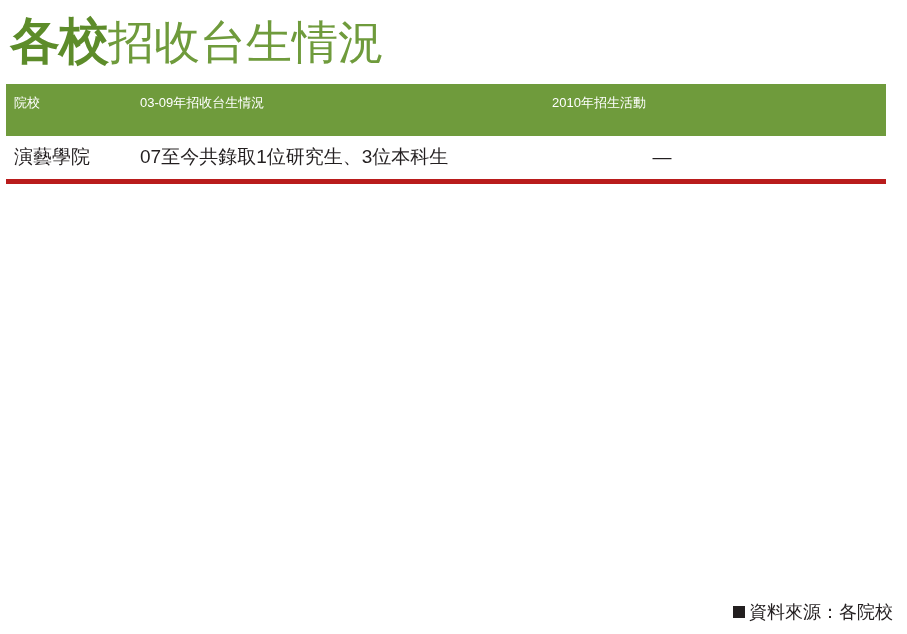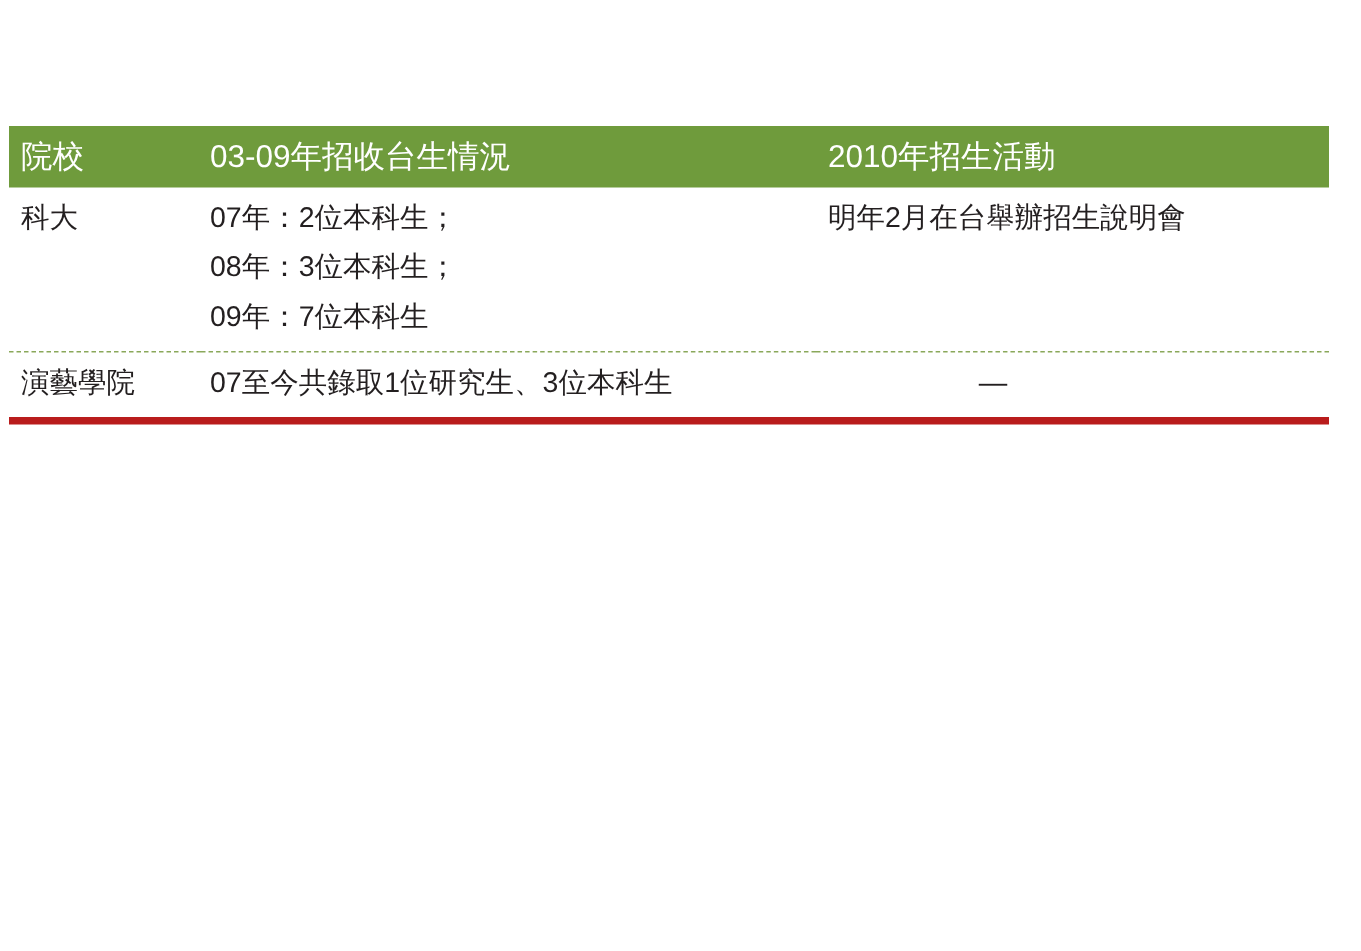--- a/index.html
+++ b/index.html
@@ -55,24 +55,24 @@
     width: 880px;
     table-layout: fixed;
   }
   table.main col.c1 { width: 128px; }
   table.main col.c2 { width: 410px; }
   table.main col.c3 { width: 342px; }
 
   thead th {
     background: #6f9b3c;
     color: #ffffff;
-    font-size: 21px;
+    font-size: 13px;
     font-weight: normal;
     text-align: left;
-    padding: 6px 0 7px 8px;
+    padding: 6px 0 20px 8px;
     height: 26px;
     vertical-align: middle;
   }
   thead th.h1 { padding-left: 8px; }
   thead th.h2 { padding-left: 6px; }
   thead th.h3 { padding-left: 8px; }
 
   tbody td {
     font-size: 19px;
     line-height: 33px;
@@ -119,61 +119,56 @@
     background: #231f20;
     margin-right: 4px;
     vertical-align: baseline;
   }
 </style>
 </head>
 <body>
 
 <div id="page">
 
+  <div class="title-block">
+    <span class="title-strong">各校</span><span class="title-rest">招收台生情況</span>
+  </div>
 
   <div class="table-wrap">
     <table class="main">
       <colgroup>
         <col class="c1">
           <col class="c2">
           <col class="c3">
       </colgroup>
       <thead>
         <tr>
           <th class="h1">院校</th>
           <th class="h2">03-09年招收台生情況</th>
           <th class="h3">2010年招生活動</th>
         </tr>
       </thead>
       <tbody>
 
-        <tr>
-          <td class="school">科大</td>
-          <td class="detail">
-            <span class="line">07年：2位本科生；</span>
-            <span class="line">08年：3位本科生；</span>
-            <span class="line">09年：7位本科生</span>
-          </td>
-          <td class="activity">
-            <span class="line">明年2月在台舉辦招生說明會</span>
-          </td>
-        </tr>
 
 
 
 
 
         <tr>
           <td class="school">演藝學院</td>
           <td class="detail">
             <span class="line">07至今共錄取1位研究生、3位本科生</span>
           </td>
           <td class="activity">
             <span class="center-dash">—</span>
           </td>
         </tr>
 
       </tbody>
     </table>
   </div>
 
+  <div class="footer">
+    <span class="marker"></span><span>資料來源：各院校</span>
+  </div>
 
 </div>
 
 </body></html>

